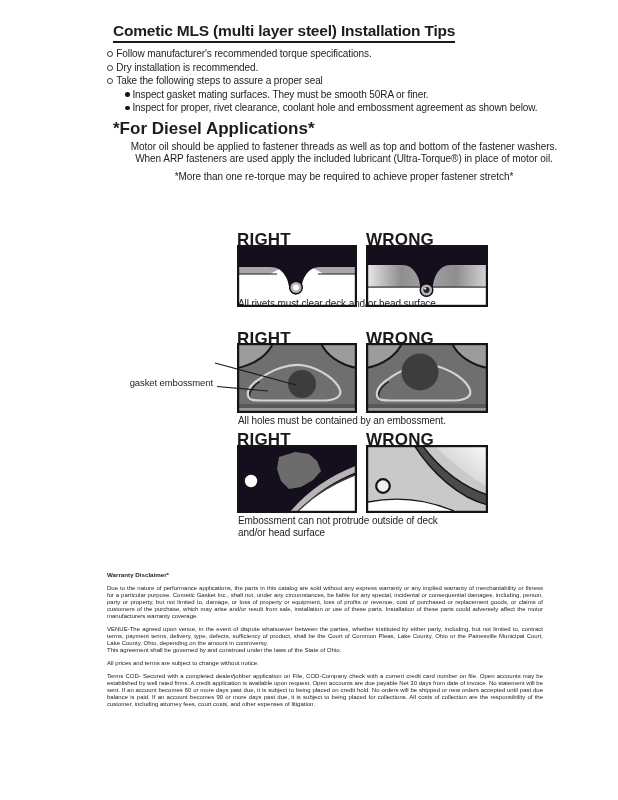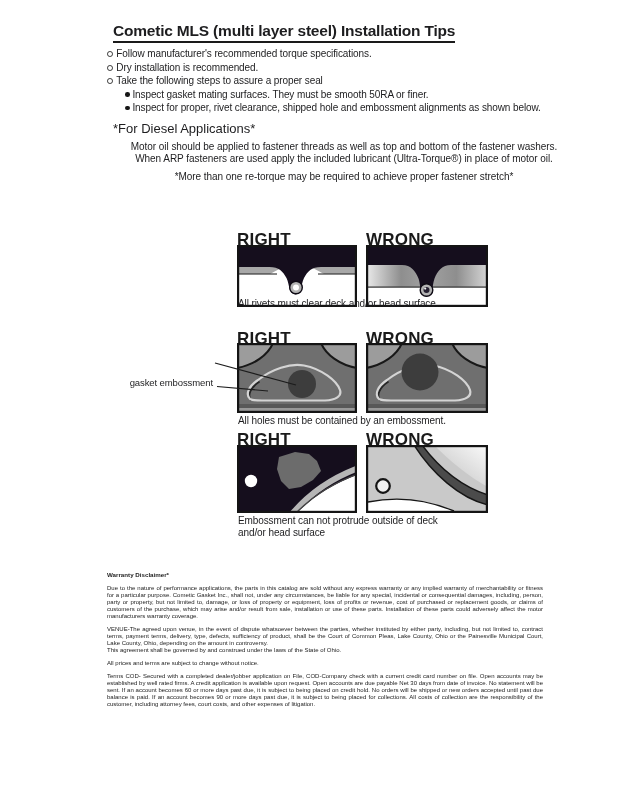--- a/index.html
+++ b/index.html
@@ -9,21 +9,21 @@
   
   .content{position:absolute;left:105px;top:22px;width:470px;}
   .title{display:inline-block;font-size:15.5px;font-weight:bold;margin:0 0 0 8px;
          padding-bottom:1px;border-bottom:2px solid #1a1a1a;letter-spacing:-0.2px;}
   .tips{margin-top:4px;font-size:10px;letter-spacing:-0.1px;text-align:center;}
   .b-row{display:flex;align-items:flex-start;line-height:13.6px;}
   .mk{flex:0 0 auto;border-radius:50%;}
   .mk.open{width:3.8px;height:3.8px;border:1px solid #3a3a3a;background:#fff;margin:4.2px 3.5px 0 2px;}
   .mk.filled{width:4.6px;height:4.6px;background:#161616;margin:4.2px 2.8px 0 20px;}
   .b-text{white-space:nowrap;}
-  .diesel-h{font-size:13px;font-weight:normal;margin:7px 0 0 8px;line-height:14px;}
+  .diesel-h{font-size:17px;font-weight:bold;margin:7px 0 0 8px;line-height:14px;}
   .body-p{font-size:10px;line-height:12.4px;margin:5px 0 0 8px;white-space:pre-line;letter-spacing:-0.05px;text-align:center;}
 
   
   .dg-label{position:absolute;width:120px;text-align:left;font-size:17px;color:#1a1a1a;letter-spacing:0.2px;font-weight:bold;}
   .dg-img{position:absolute;line-height:0;}
   .dg-caption{position:absolute;left:238px;font-size:10px;line-height:12px;letter-spacing:-0.1px;white-space:pre-line;}
   .ann{position:absolute;left:108px;width:105px;text-align:right;font-size:9.5px;line-height:10.8px;letter-spacing:-0.1px;}
   .leaders{position:absolute;left:108px;top:340px;pointer-events:none;line-height:0;}
 
   
@@ -52,21 +52,21 @@
       <div class="b-row">
         <span class="mk open"></span>
         <span class="b-text">Take the following steps to assure a proper seal</span>
       </div>
       <div class="b-row">
         <span class="mk filled"></span>
         <span class="b-text">Inspect gasket mating surfaces.  They must be smooth 50RA or finer.</span>
       </div>
       <div class="b-row">
         <span class="mk filled"></span>
-        <span class="b-text">Inspect for proper, rivet clearance, shipped hole and embossment alignments as shown below.</span>
+        <span class="b-text">Inspect for proper, rivet clearance, coolant hole and embossment agreement as shown below.</span>
       </div>
     </div>
     <h2 class="diesel-h">*For Diesel Applications*</h2>
     <p class="body-p">Motor oil should be applied to fastener threads as well as top and bottom of the fastener washers.
 When ARP fasteners are used apply the included lubricant (Ultra-Torque®) in place of motor oil.</p>
     <p class="body-p">*More than one re-torque may be required to achieve proper fastener stretch*</p>
   </div>
 
   <div class="dg-label" style="left:237px;top:230px;">RIGHT</div>
   <div class="dg-label" style="left:366px;top:230px;width:122px;">WRONG</div>

